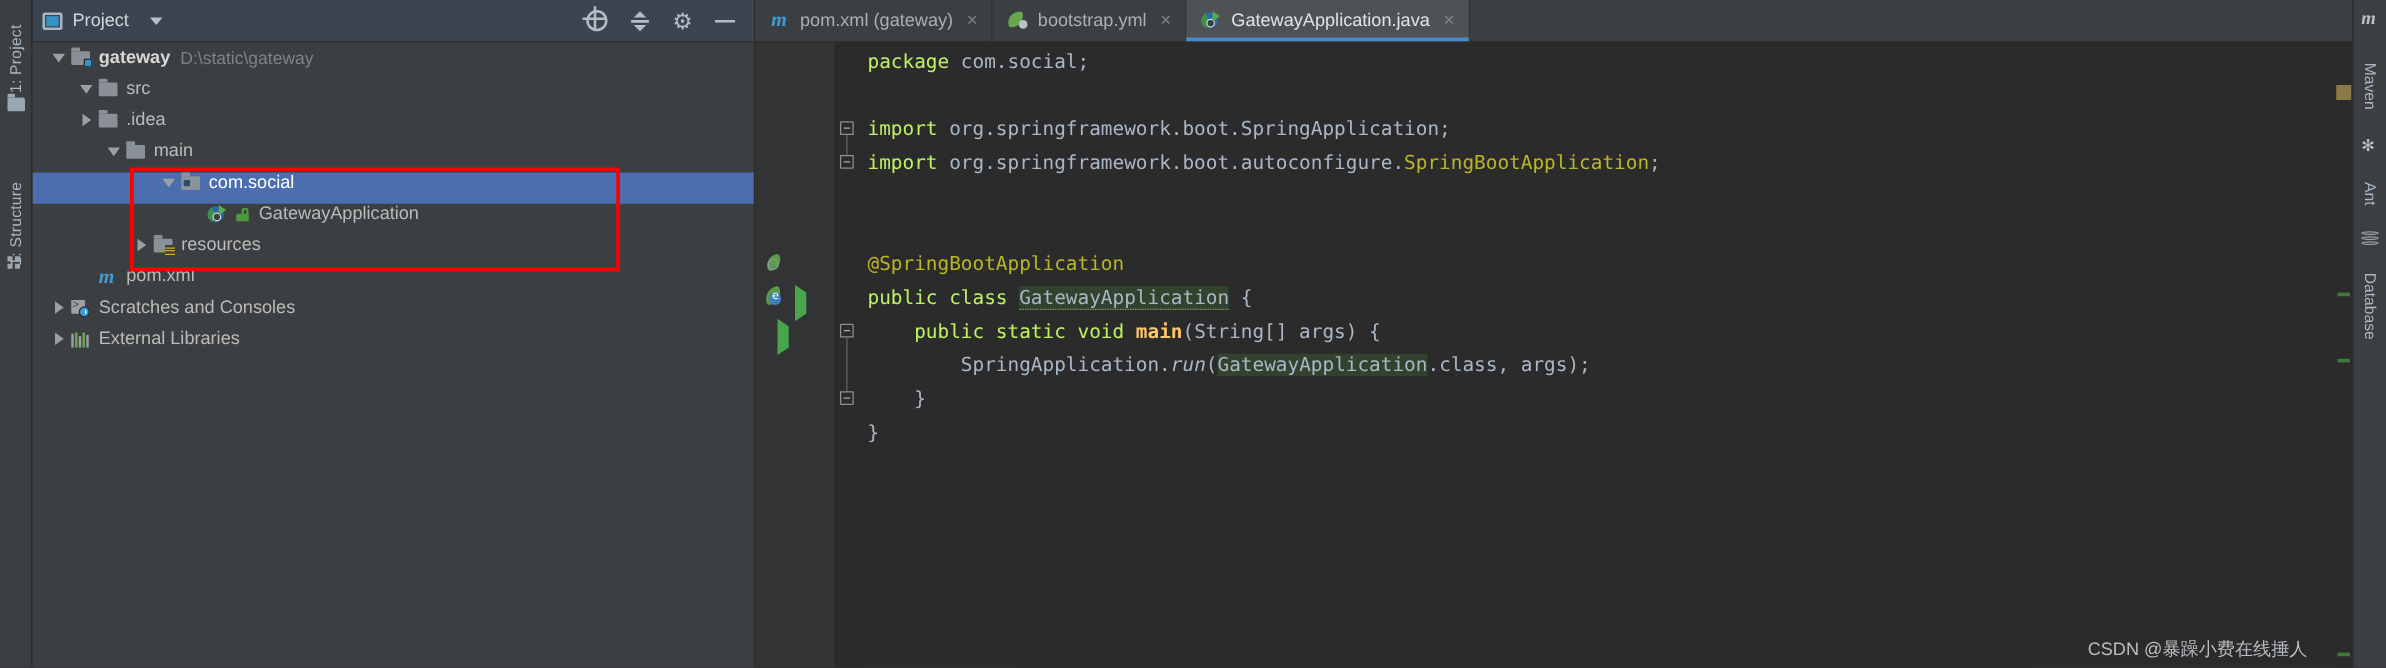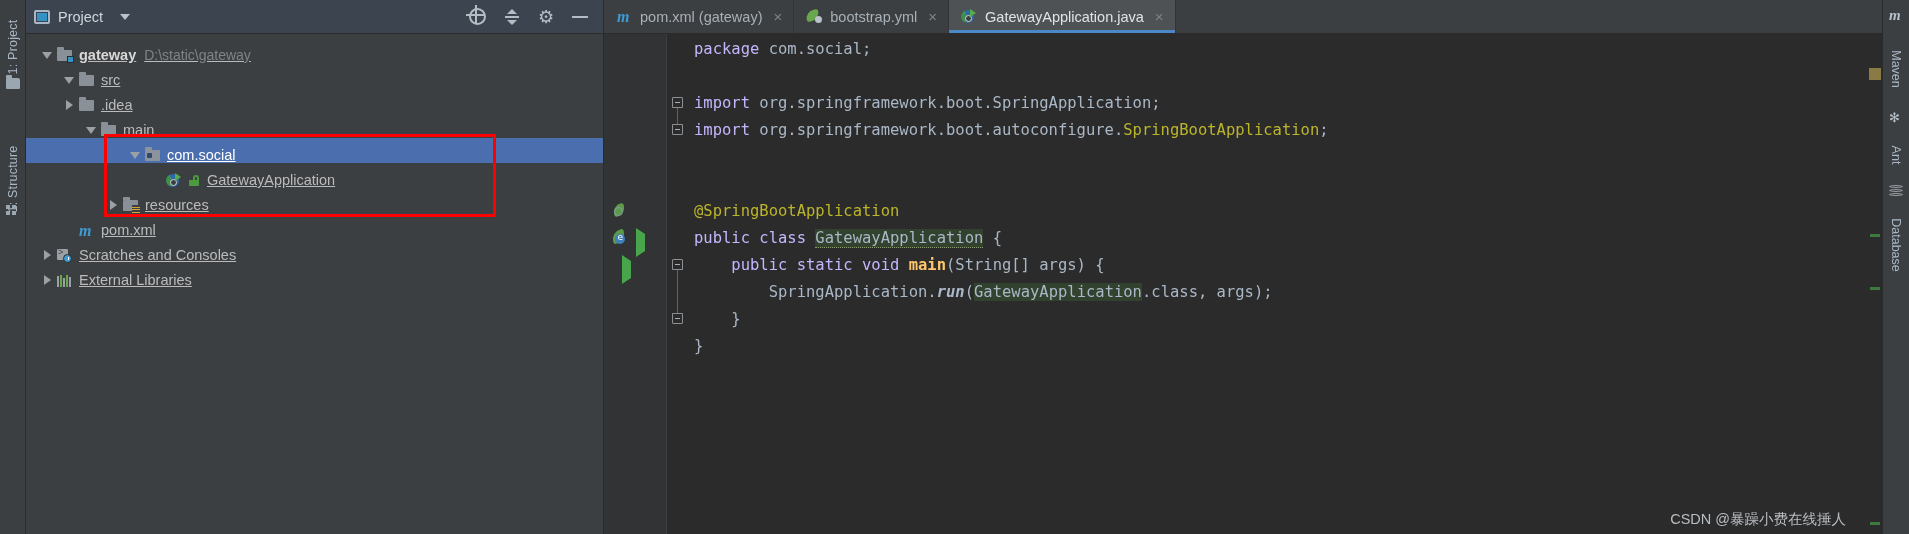--- a/index.html
+++ b/index.html
@@ -123,26 +123,25 @@
   }
 
   .tree {
     flex: 1 1 auto;
     padding-top: 4px;
     position: relative;
     overflow: hidden;
   }
   .row {
     height: 25px;
-    display: flex; align-items: flex-end;
+    display: flex; align-items: flex-start;
     font-size: 14.5px;
     color: #bbbbbb;
     position: relative;
     white-space: nowrap;
-    text-decoration: underline;
   }
   .row.selected { background: #4b6eaf; color: #ffffff; }
   .arrow {
     width: 16px; height: 16px; position: relative; flex: 0 0 16px;
   }
   .arrow.right:after {
     content:""; position:absolute; left:4px; top:3px;
     border-left: 7px solid #9aa0a6;
     border-top: 5px solid transparent;
     border-bottom: 5px solid transparent;
@@ -329,29 +328,29 @@
     position: relative;
     padding-top: 2px;
     font-family: "DejaVu Sans Mono", monospace;
     font-size: 15.5px;
     line-height: 27px;
     color: #a9b7c6;
     white-space: pre;
     overflow: hidden;
   }
   .cline { height: 27px; padding-left: 6px; }
-  .k  { color: #c4b5fd; }       
+  .k  { color: #bef264; }       
   .an { color: #bbb529; }       
   .cls{ background: #32422f; }  
   .cls-decl {
     background:#32422f;
     border-bottom: 1px dotted #8a9a6a;
   }
   .mth{ color: #ffc66d; font-weight: bold; }
-  .ital { font-style: italic; font-weight: bold; }
+  .ital { font-style: italic; }
   .idt { color: #a9b7c6; }
 
   
   .g-icon { position: absolute; }
   .spring-leaf {
     width: 16px; height: 16px; position: relative;
   }
   .spring-leaf .lf2 {
     position:absolute; left:1px; top:1px; width:12px;height:12px;
     background:#5b9a4a; border-radius: 11px 3px 11px 3px; transform: rotate(-15deg);

